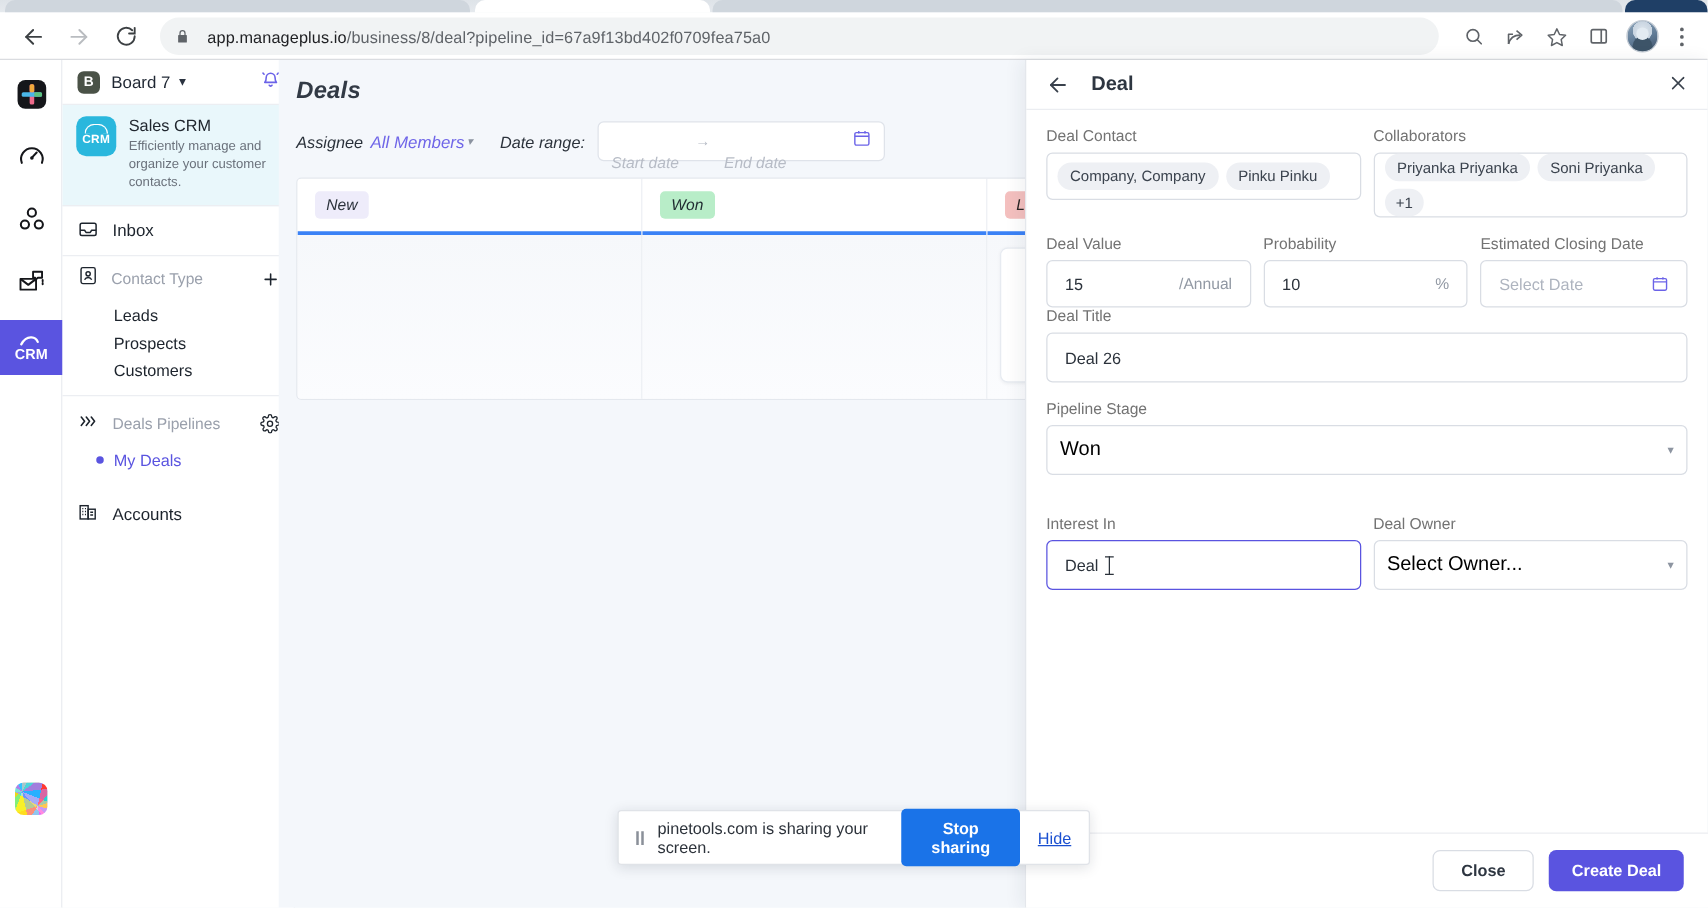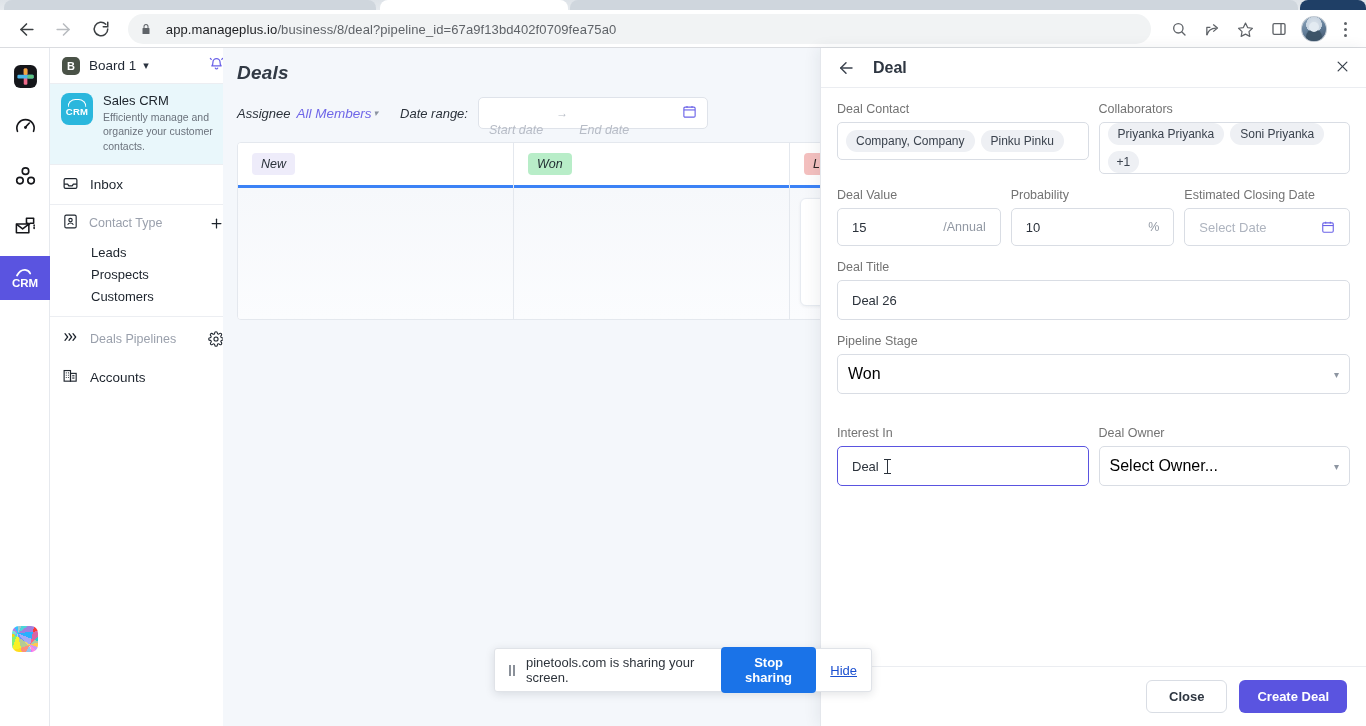--- a/index.html
+++ b/index.html
@@ -301,21 +301,21 @@
           </svg>
       </span>
     </div>
     <div id="rail-avatar"></div>
   </div>
 
   <div id="nav-panel">
 
     <div id="board-header">
       <div id="board-badge">B</div>
-      <div id="board-name">Board 1</div>
+      <div id="board-name">Board 7</div>
       <div id="board-caret">▾</div>
       <div id="bell">
         <svg width="17" height="17" viewBox="0 0 24 24" fill="none" stroke="#6b63e8" stroke-width="1.8" stroke-linecap="round" stroke-linejoin="round">
             <path d="M7 10a5 5 0 0 1 10 0c0 4 1.6 5.4 1.6 5.4H5.4S7 14 7 10z"></path>
             <path d="M10.4 18.6a1.8 1.8 0 0 0 3.2 0"></path>
             <path d="M4.6 6.2 3.4 5"></path>
             <path d="M19.4 6.2 20.6 5"></path>
           </svg>
       </div>
     </div>
@@ -376,20 +376,23 @@
             <polyline points="15 7 19 12 15 17"></polyline>
           </svg>
       </span>
       <span class="label">Deals Pipelines</span>
       <span class="spacer gear-btn">
         <svg width="16" height="16" viewBox="0 0 24 24" fill="none" stroke="#1d242d" stroke-width="1.6">
             <circle cx="12" cy="12" r="3.1"></circle>
             <path d="M19.4 15a1.6 1.6 0 0 0 .3 1.8l.1.1a2 2 0 1 1-2.8 2.8l-.1-.1a1.6 1.6 0 0 0-1.8-.3 1.6 1.6 0 0 0-1 1.5V21a2 2 0 1 1-4 0v-.1a1.6 1.6 0 0 0-1-1.5 1.6 1.6 0 0 0-1.8.3l-.1.1a2 2 0 1 1-2.8-2.8l.1-.1a1.6 1.6 0 0 0 .3-1.8 1.6 1.6 0 0 0-1.5-1H3a2 2 0 1 1 0-4h.1a1.6 1.6 0 0 0 1.5-1 1.6 1.6 0 0 0-.3-1.8l-.1-.1a2 2 0 1 1 2.8-2.8l.1.1a1.6 1.6 0 0 0 1.8.3H9a1.6 1.6 0 0 0 1-1.5V3a2 2 0 1 1 4 0v.1a1.6 1.6 0 0 0 1 1.5 1.6 1.6 0 0 0 1.8-.3l.1-.1a2 2 0 1 1 2.8 2.8l-.1.1a1.6 1.6 0 0 0-.3 1.8V9a1.6 1.6 0 0 0 1.5 1H21a2 2 0 1 1 0 4h-.1a1.6 1.6 0 0 0-1.5 1z"></path>
           </svg>
       </span>
+    </div>
+    <div class="sub-item active" style="margin-bottom:12px;">
+      <span>My Deals</span>
     </div>
 
     <div class="nav-row">
       <span>
         <svg width="17" height="17" viewBox="0 0 24 24" fill="none" stroke="#1d242d" stroke-width="1.6">
             <rect x="3" y="5" width="9" height="15"></rect>
             <rect x="12" y="9" width="8" height="11"></rect>
             <line x1="5.4" y1="8.3" x2="6.6" y2="8.3"></line>
             <line x1="8.4" y1="8.3" x2="9.6" y2="8.3"></line>
             <line x1="5.4" y1="11.6" x2="6.6" y2="11.6"></line>
@@ -514,21 +517,21 @@
                   <rect x="3" y="5" width="18" height="16" rx="2"></rect>
                   <line x1="3" y1="9.5" x2="21" y2="9.5"></line>
                   <line x1="8" y1="3" x2="8" y2="6"></line>
                   <line x1="16" y1="3" x2="16" y2="6"></line>
                 </svg>
             </span>
           </div>
         </div>
       </div>
 
-      <div style="margin-top:14px;">
+      <div style="">
         <div class="fld-label">Deal Title</div>
         <div class="fld-box" style="height:40px;">
           <span class="val">Deal 26</span>
         </div>
       </div>
 
       <div style="margin-top:14px;">
         <div class="fld-label">Pipeline Stage</div>
         <div class="sel-box" style="height:40px;">
           <span class="val">Won</span>

